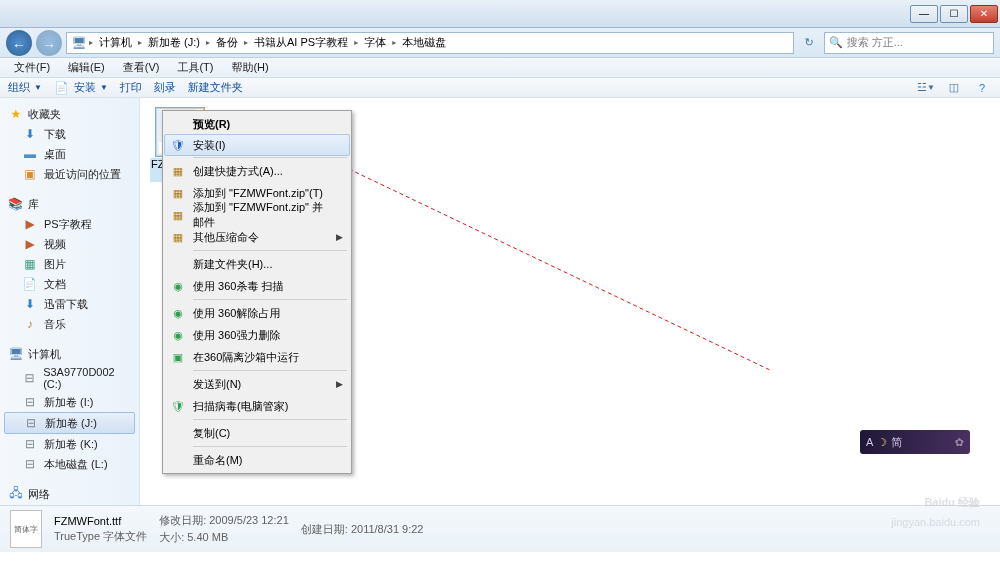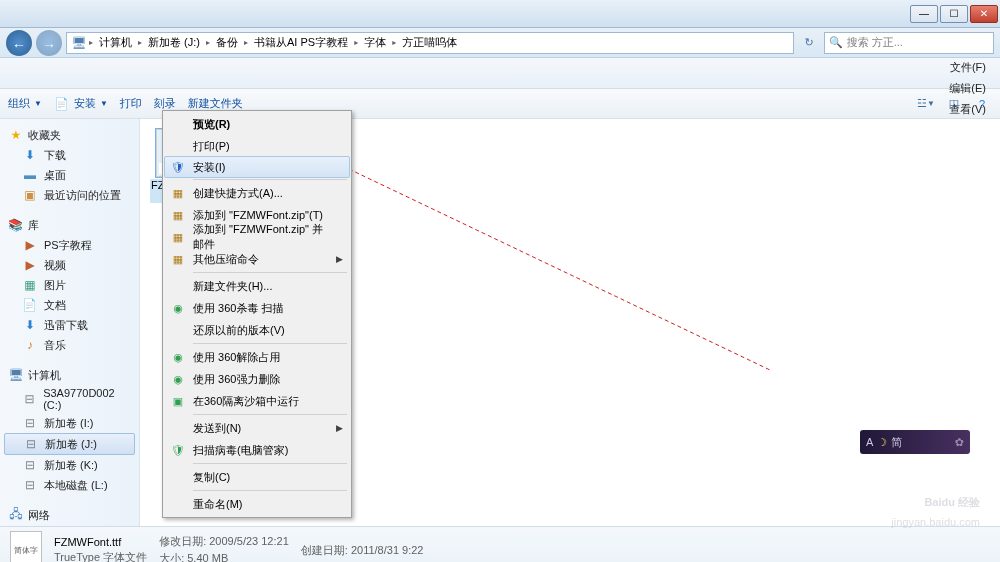--- a/index.html
+++ b/index.html
@@ -16,25 +16,25 @@
     .nav-btn { width: 26px; height: 26px; border-radius: 13px; background: radial-gradient(#5090d0,#306090); display: flex; align-items: center; justify-content: center; color: #fff; font-size: 14px; }
     .nav-btn.fwd { opacity: 0.5; }
     .breadcrumb { flex: 1; height: 22px; background: #fff; border: 1px solid #a0b8d0; display: flex; align-items: center; padding: 0 4px; gap: 2px; }
     .bc-item { padding: 0 4px; color: #000; }
     .bc-sep { color: #606060; font-size: 8px; }
     .addr-refresh { width: 22px; height: 22px; display: flex; align-items: center; justify-content: center; color: #4070a0; }
     .search-box { width: 170px; height: 22px; background: #fff; border: 1px solid #a0b8d0; display: flex; align-items: center; padding: 0 4px; color: #808080; }
     .search-box .mag { margin-right: 4px; color: #4070a0; }
     
     
-    .menu-bar { height: 31px; background: linear-gradient(#f4f8fc,#e8f0f8); display: flex; align-items: flex-end; padding: 0 6px; gap: 2px; border-bottom: 1px solid #d0dce8; flex-direction: column; }
+    .menu-bar { height: 20px; background: linear-gradient(#f4f8fc,#e8f0f8); display: flex; align-items: flex-start; padding: 0 6px; gap: 2px; border-bottom: 1px solid #d0dce8; }
     .menu-item { padding: 2px 8px; color: #202020; }
     
     
-    .toolbar { height: 30px; background: linear-gradient(#f8fafc,#eaf0f6); display: flex; align-items: center; padding: 0 8px; gap: 12px; border-bottom: 1px solid #d8e0e8; }
+    .toolbar { height: 20px; background: linear-gradient(#f8fafc,#eaf0f6); display: flex; align-items: center; padding: 0 8px; gap: 12px; border-bottom: 1px solid #d8e0e8; }
     .tb-btn { color: #1050a0; display: flex; align-items: center; gap: 4px; }
     .tb-btn .arr { font-size: 8px; }
     .tb-right { margin-left: auto; display: flex; gap: 8px; }
     .tb-icon { width: 20px; height: 20px; display: flex; align-items: center; justify-content: center; color: #4070a0; }
     
     
     .main { display: flex; height: 407px; }
     
     
     .sidebar { width: 140px; background: linear-gradient(90deg,#f4f8fc,#eaf2fa); border-right: 1px solid #d8e4ee; padding: 6px 4px; overflow: hidden; }
@@ -115,21 +115,21 @@
     <span class="bc-item">计算机</span>
     <span class="bc-sep">▸</span>
     <span class="bc-item">新加卷 (J:)</span>
     <span class="bc-sep">▸</span>
     <span class="bc-item">备份</span>
     <span class="bc-sep">▸</span>
     <span class="bc-item">书籍从AI PS字教程</span>
     <span class="bc-sep">▸</span>
     <span class="bc-item">字体</span>
     <span class="bc-sep">▸</span>
-    <span class="bc-item">方正喵呜体</span>
+    <span class="bc-item">本地磁盘</span>
   </div>
   <div class="addr-refresh">↻</div>
   <div class="search-box">
     <span class="mag">🔍</span>
     <span>搜索 方正...</span>
   </div>
 </div>
 
 <div class="menu-bar">
   <div class="menu-item">文件(F)</div>
@@ -248,21 +248,20 @@
       <div class="file-thumb sel">
         <div class="ft-label">简体字</div>
       </div>
       <div class="file-name sel">FZMWFont.ttf</div>
     </div>
   </div>
 </div>
 
 <div class="ctx-menu">
   <div class="ctx-item bold">预览(R)</div>
-  <div class="ctx-item">打印(P)</div>
   <div class="ctx-item hover">
       <span class="ctx-ico shield">🛡</span>
       <span>安装(I)</span>
     </div>
   <div class="ctx-sep"></div>
   <div class="ctx-item">
       <span class="ctx-ico zip">▦</span>
       <span>创建快捷方式(A)...</span>
     </div>
   <div class="ctx-item">
@@ -277,21 +276,20 @@
       <span class="ctx-ico zip">▦</span>
       <span>其他压缩命令</span>
       <span class="ctx-arrow">▶</span>
     </div>
   <div class="ctx-sep"></div>
   <div class="ctx-item">新建文件夹(H)...</div>
   <div class="ctx-item">
       <span class="ctx-ico safe">◉</span>
       <span>使用 360杀毒 扫描</span>
     </div>
-  <div class="ctx-item">还原以前的版本(V)</div>
   <div class="ctx-sep"></div>
   <div class="ctx-item">
       <span class="ctx-ico safe">◉</span>
       <span>使用 360解除占用</span>
     </div>
   <div class="ctx-item">
       <span class="ctx-ico safe">◉</span>
       <span>使用 360强力删除</span>
     </div>
   <div class="ctx-item">

